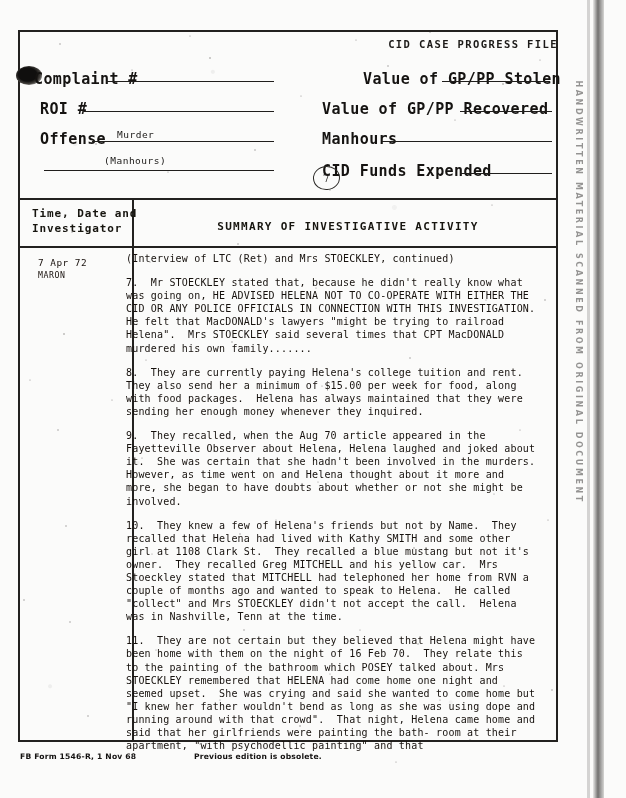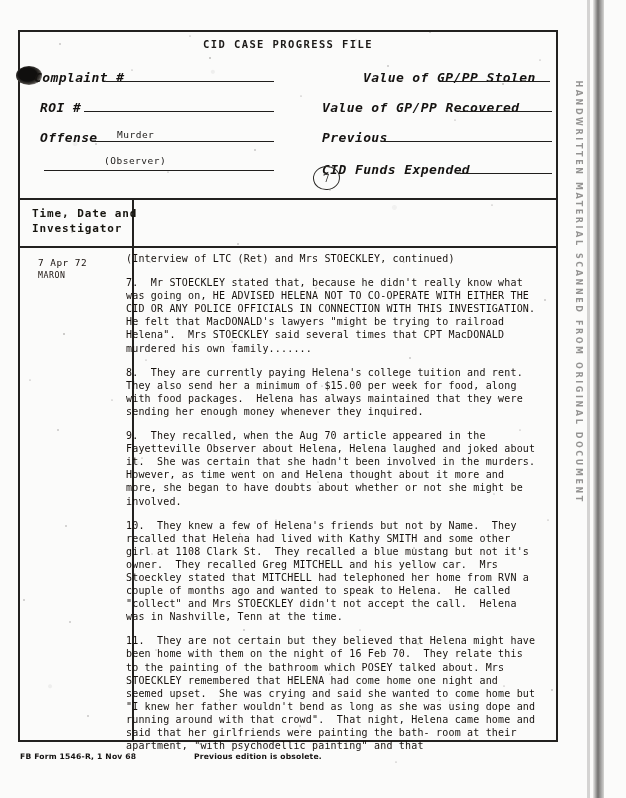--- a/index.html
+++ b/index.html
@@ -32,27 +32,27 @@
   #sheet{
     position:absolute;left:18px;top:30px;width:540px;height:738px;
   }
   .frame{
     position:absolute;left:0;top:0;width:540px;height:712px;
     border:2px solid #23211f;
     box-sizing:border-box;
     background:transparent;
   }
   .hdr-title{
-    position:absolute;left:0;top:8px;width:540px;text-align:center;
+    position:absolute;left:0;top:8px;width:540px;text-align:right;
     font-size:10.5px;letter-spacing:1.4px;font-weight:bold;color:#1c1a18;
   }
   
   .fld{
-    position:absolute;font-size:13px;color:#151311;font-weight:bold;
-    letter-spacing:.4px;white-space:nowrap;font-style:italic;
+    position:absolute;font-size:15px;color:#151311;font-weight:bold;
+    letter-spacing:.4px;white-space:nowrap;
   }
   .rule{
     position:absolute;border-bottom:1.5px solid #201e1c;height:0;
   }
   .typed{
     position:absolute;font-size:9.5px;color:#1a1816;letter-spacing:.5px;
     white-space:nowrap;
   }
   
   .blob{
@@ -206,47 +206,48 @@
   <div class="typed" style="left:92px;top:40px;"></div>
 
   <div class="fld" style="left:22px;top:70px;">ROI #</div>
   <div class="rule" style="left:66px;top:81px;width:190px;"></div>
   <div class="typed" style="left:70px;top:70px;"></div>
 
   <div class="fld" style="left:22px;top:100px;">Offense</div>
   <div class="rule" style="left:74px;top:111px;width:182px;"></div>
   <div class="typed" style="left:82px;top:99px;margin-left:17px;">Murder</div>
 
-  <div class="typed" style="left:86px;top:125px;">(Observer)</div>
+  <div class="typed" style="left:86px;top:125px;">(Manhours)</div>
   <div class="rule" style="left:26px;top:140px;width:230px;"></div>
 
   <div class="fld" style="left:304px;top:40px;margin-left:41px;">Value of GP/PP Stolen</div>
   <div class="rule" style="left:424px;top:51px;width:108px;"></div>
   <div class="typed" style="left:428px;top:40px;"></div>
 
   <div class="fld" style="left:304px;top:70px;">Value of GP/PP Recovered</div>
   <div class="rule" style="left:442px;top:81px;width:92px;"></div>
   <div class="typed" style="left:446px;top:70px;"></div>
 
-  <div class="fld" style="left:304px;top:100px;">Previous</div>
+  <div class="fld" style="left:304px;top:100px;">Manhours</div>
   <div class="rule" style="left:364px;top:111px;width:170px;"></div>
   <div class="typed" style="left:368px;top:100px;"></div>
 
   <div class="fld" style="left:304px;top:132px;">CID Funds Expended</div>
   <div class="rule" style="left:442px;top:143px;width:92px;"></div>
   <div class="typed" style="left:446px;top:132px;"></div>
 
   <div class="circnum">7</div>
 
   <div class="tbl-top"></div>
   <div class="tbl-hdrsep"></div>
   <div class="vdiv"></div>
 
   <div class="th th-left" style="white-space:pre-line;">Time, Date and
 Investigator</div>
+  <div class="th th-right">SUMMARY OF INVESTIGATIVE ACTIVITY</div>
 
   <div class="datecell">
     <div>7 Apr 72</div>
     <div class="inv">MARON</div>
   </div>
 
   <div class="body" id="summary-body">
       <p>(Interview of LTC (Ret) and Mrs STOECKLEY, continued)</p>
       <p>7.  Mr STOECKLEY stated that, because he didn't really know what was going on, HE ADVISED HELENA NOT TO CO-OPERATE WITH EITHER THE CID OR ANY POLICE OFFICIALS IN CONNECTION WITH THIS INVESTIGATION.  He felt that MacDONALD's lawyers "might be trying to railroad Helena".  Mrs STOECKLEY said several times that CPT MacDONALD murdered his own family.......</p>
       <p>8.  They are currently paying Helena's college tuition and rent. They also send her a minimum of $15.00 per week for food, along with food packages.  Helena has always maintained that they were sending her enough money whenever they inquired.</p>

